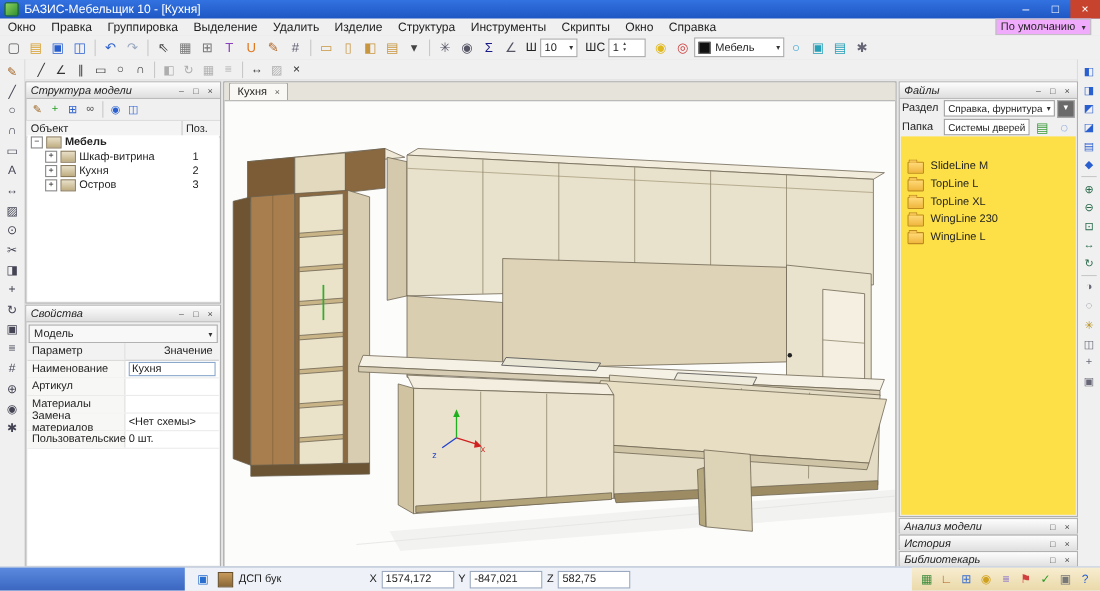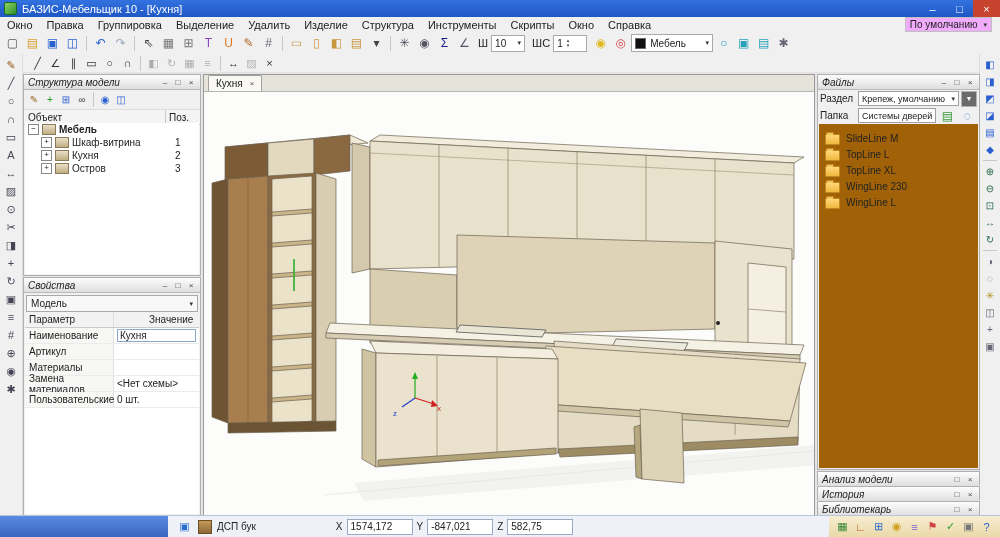--- a/index.html
+++ b/index.html
@@ -104,21 +104,21 @@
 
   
   #files-panel{left:817px;top:74px;width:163px;height:396px;}
   .files-row{display:flex;align-items:center;height:17px;padding:0 2px;gap:2px;font-size:10px;}
   .files-label{width:36px;flex:0 0 auto;}
   .files-combo{flex:1;height:13px;background:#fff;border:1px solid #a0a0a0;display:flex;
                align-items:center;gap:3px;padding:0 3px;font-size:9px;white-space:nowrap;overflow:hidden;}
   .mini-btn{width:14px;height:14px;display:flex;align-items:center;justify-content:center;
             font-size:8px;border:1px solid #b0b0b0;background:#e8e8e8;flex:0 0 auto;}
   .mini-btn.dark{background:#6a6a6a;color:#fff;font-size:7px;}
-  .file-list{position:absolute;top:49px;bottom:1px;left:1px;right:1px;background:#a16207;padding-top:6px;}
+  .file-list{position:absolute;top:49px;bottom:1px;left:1px;right:1px;background:#fde047;padding-top:19px;}
   .file-row{display:flex;align-items:center;height:16px;padding-left:6px;gap:6px;font-size:10px;}
   .folder-ico{width:13px;height:9px;background:linear-gradient(#ffd978,#f0b63e);
               border:1px solid #c08a20;border-radius:1px;position:relative;margin-top:2px;flex:0 0 auto;}
   .folder-ico::before{content:"";position:absolute;top:-3px;left:0;width:6px;height:2px;
               background:#f5c558;border:1px solid #c08a20;border-bottom:none;border-radius:1px 1px 0 0;}
 
   #analysis-panel{left:817px;top:471px;width:163px;height:14px;}
   #history-panel{left:817px;top:486px;width:163px;height:14px;}
   #library-panel{left:817px;top:501px;width:163px;height:14px;}
 
@@ -497,21 +497,21 @@
     <span>Файлы</span>
     <span class="pbtns">
       <span class="pbtn">–</span>
       <span class="pbtn">□</span>
       <span class="pbtn">×</span>
     </span>
   </div>
   <div class="files-row">
     <span class="files-label">Раздел</span>
     <span class="files-combo">
-      <span>Крепеж, умолчанию</span>
+      <span>Справка, фурнитура</span>
       <span class="arrow">▾</span>
     </span>
     <span class="mini-btn dark">▼</span>
   </div>
   <div class="files-row">
     <span class="files-label">Папка</span>
     <span class="files-combo">
       <span>Системы дверей</span>
       <span class="arrow">▾</span>
     </span>

